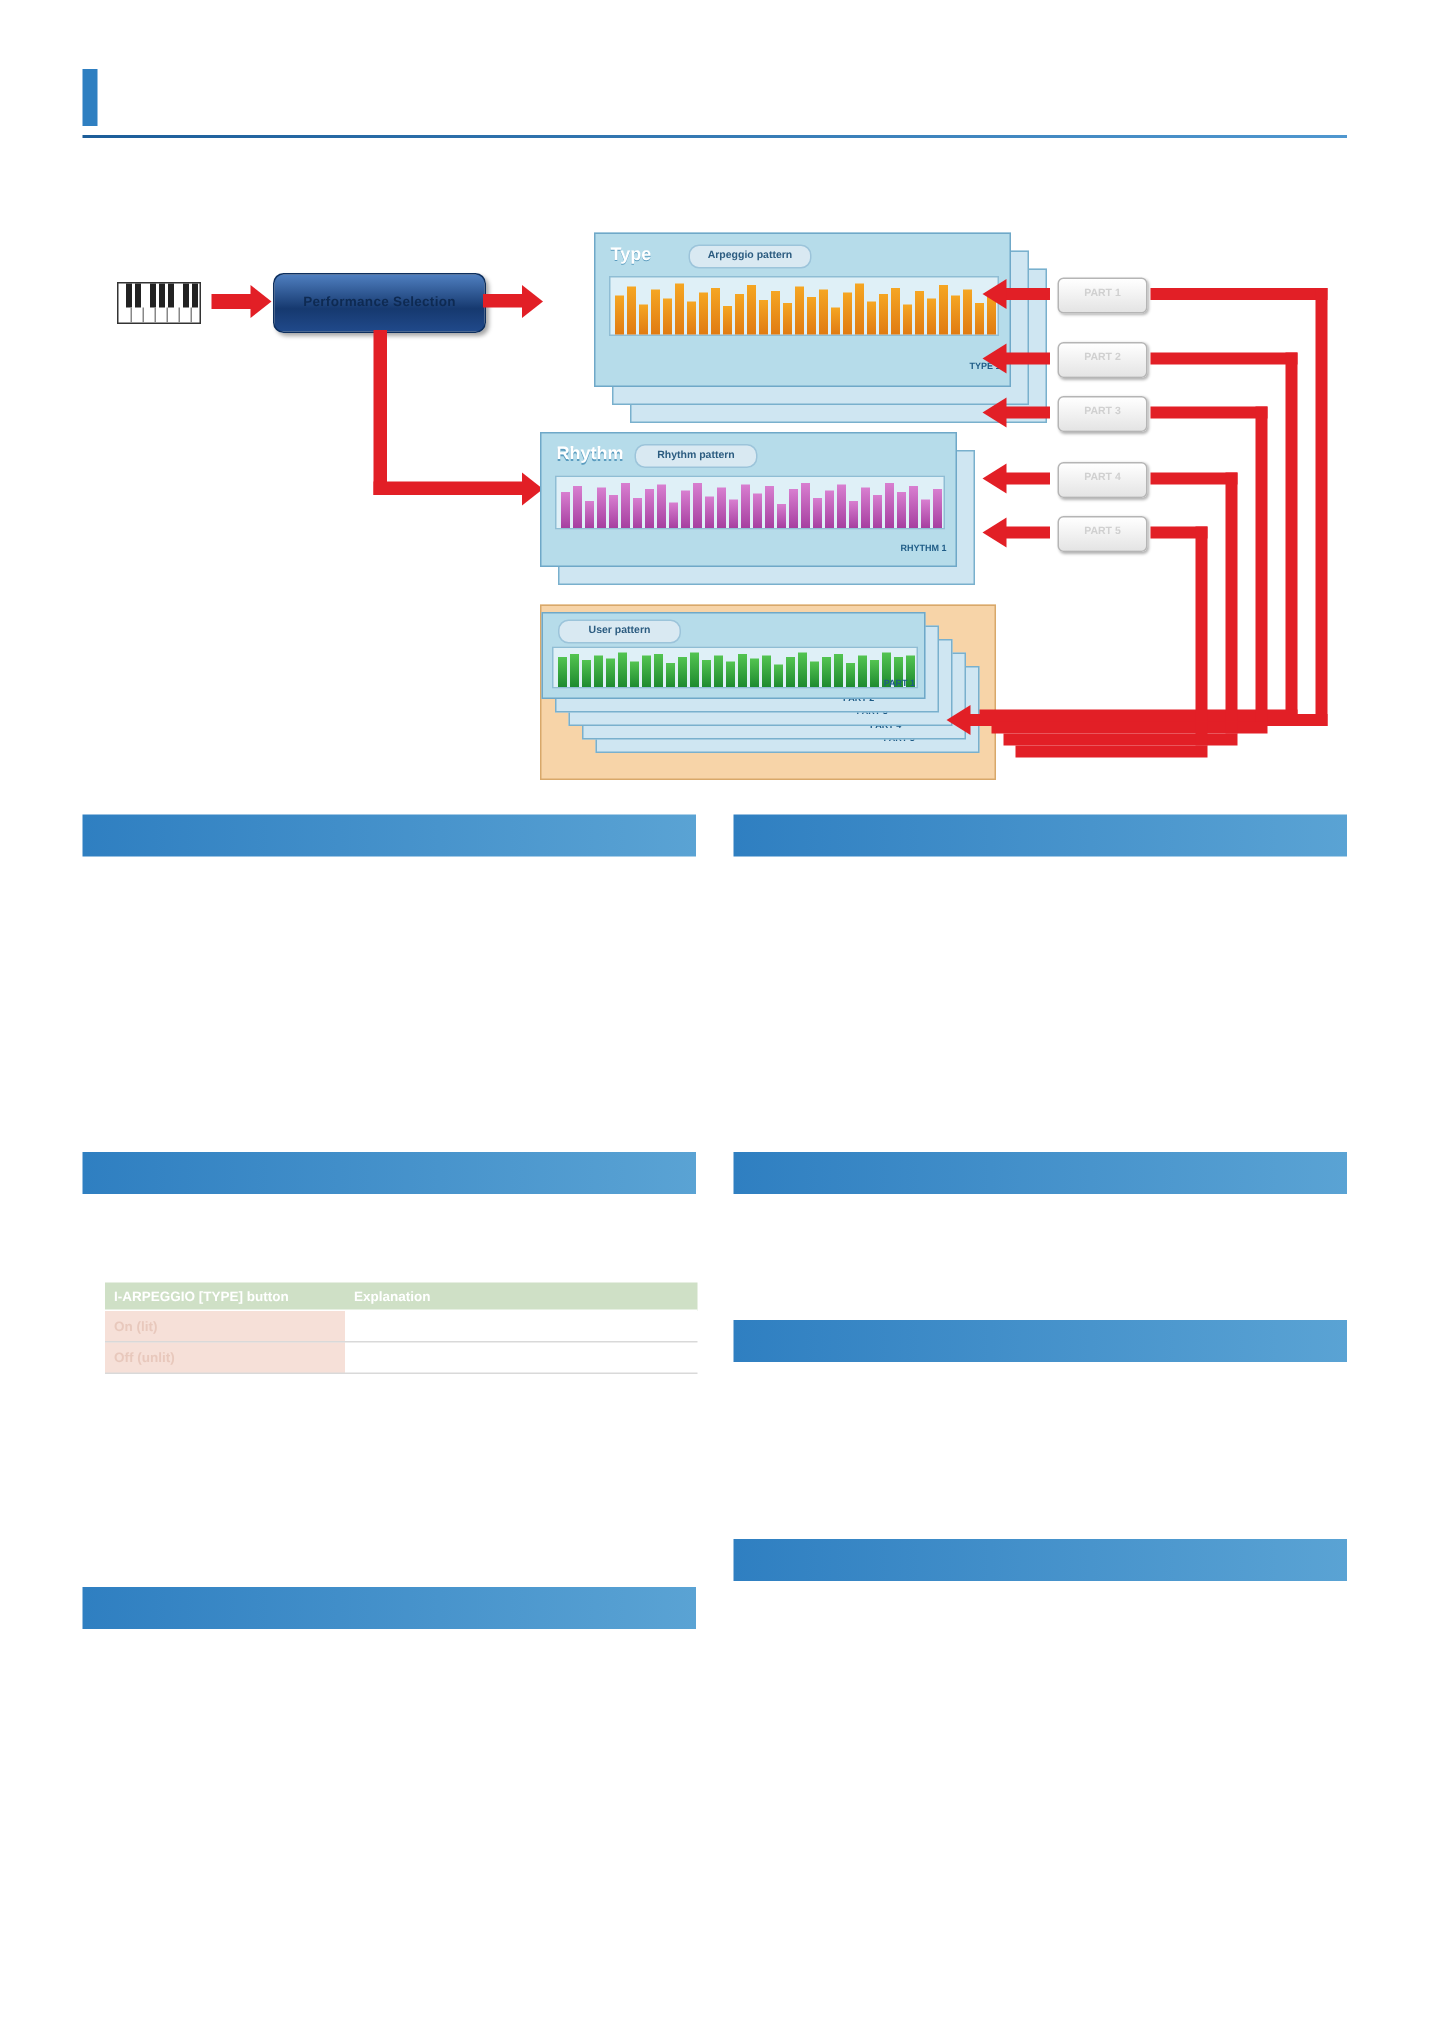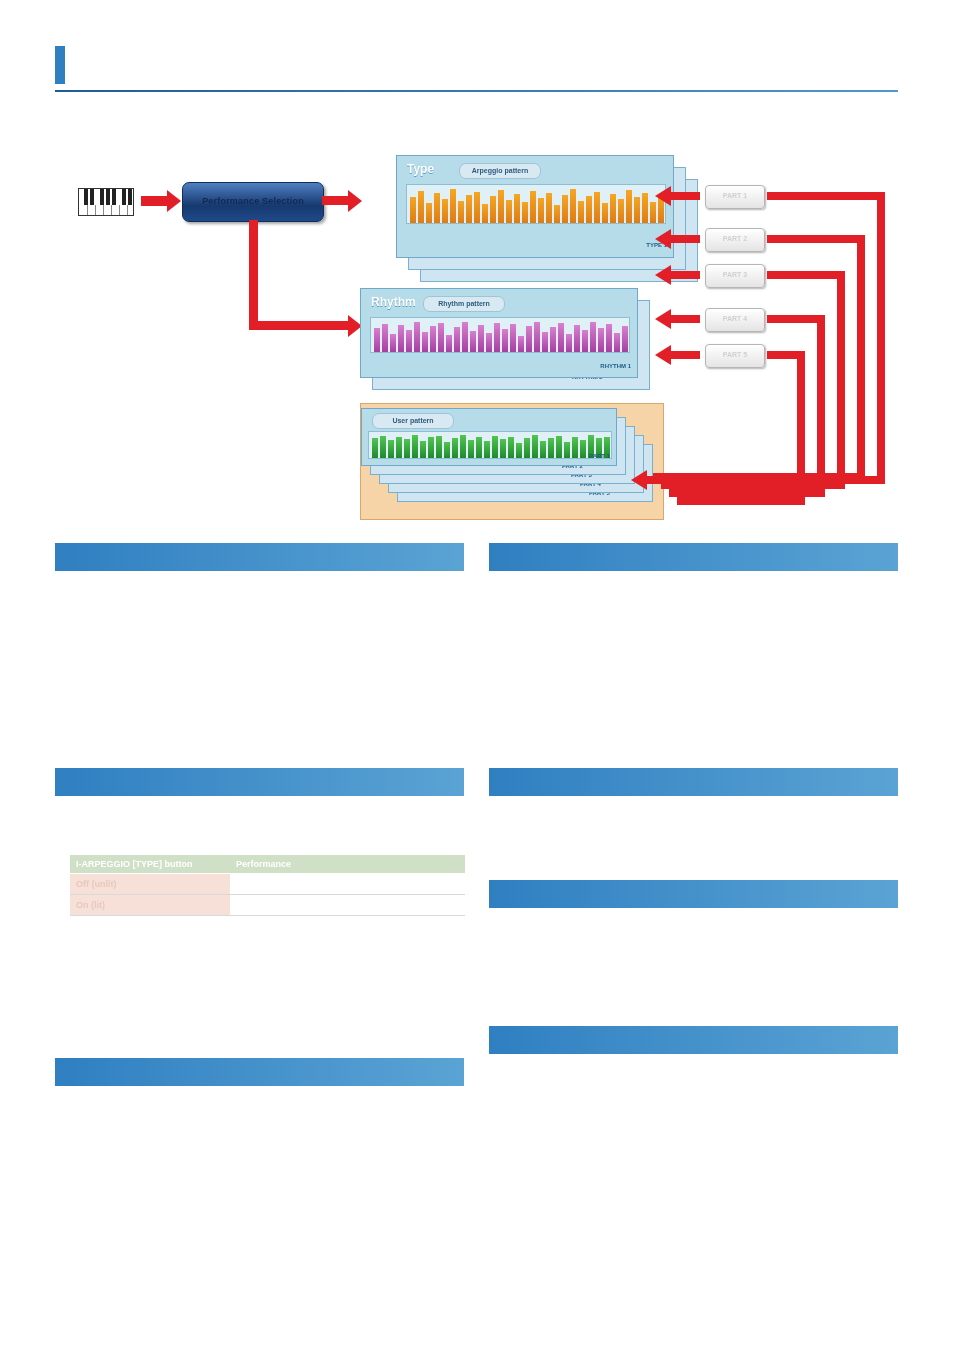--- a/index.html
+++ b/index.html
@@ -328,26 +328,26 @@
   <span></span>
   </div>
 <div class="sec-bar" style="left:55px;top:1058px;width:409px;">
   <span></span>
   </div>
 
 <table class="tbl">
   <thead>
     <tr>
       <th>I-ARPEGGIO [TYPE] button</th>
-      <th>Performance</th>
+      <th>Explanation</th>
     </tr>
   </thead>
   <tbody>
     <tr>
-      <td class="key">Off (unlit)</td>
+      <td class="key">On (lit)</td>
       <td class="val"></td>
     </tr>
     <tr>
-      <td class="key">On (lit)</td>
+      <td class="key">Off (unlit)</td>
       <td class="val"></td>
     </tr>
   </tbody>
 </table>
 
 </body></html>

